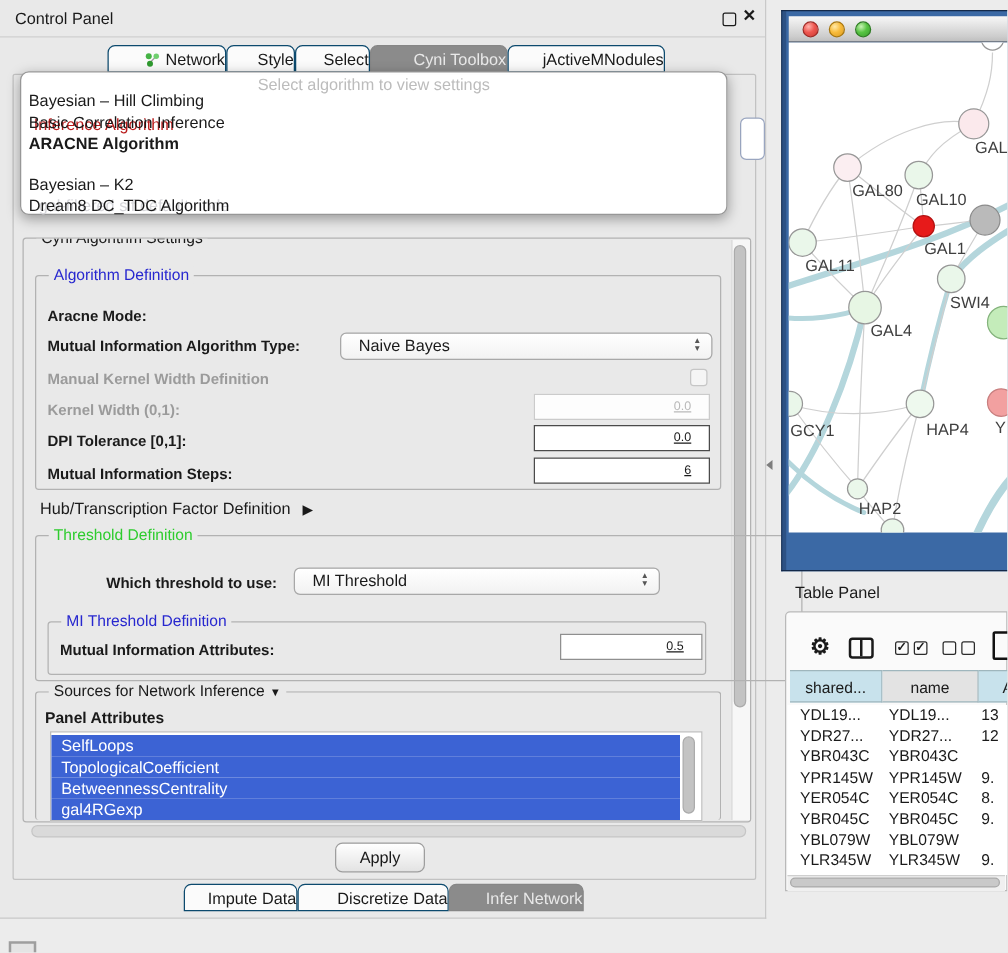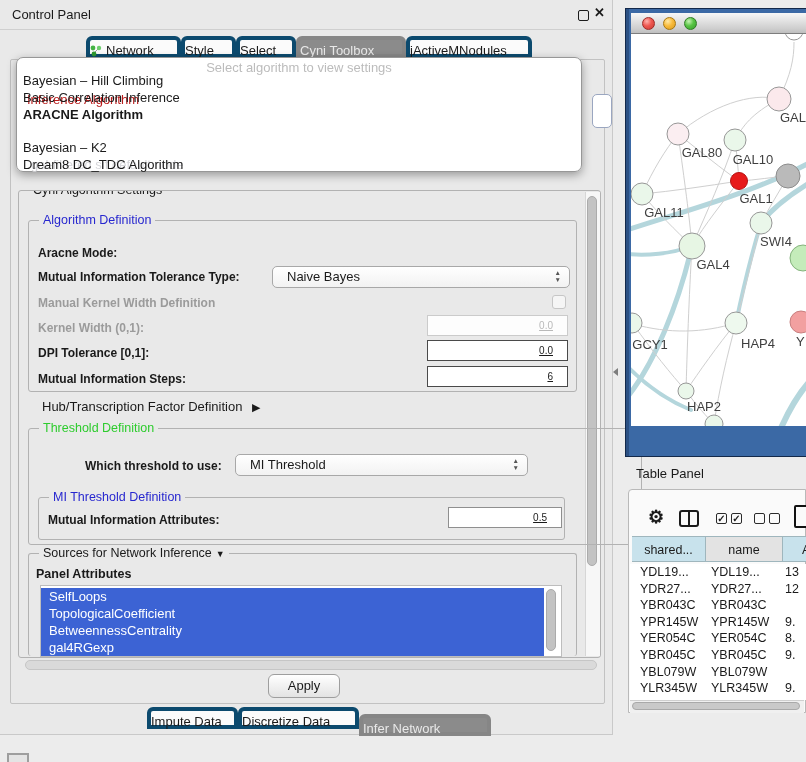--- a/index.html
+++ b/index.html
@@ -6,22 +6,22 @@
   #screen{position:relative;width:806px;height:762px;overflow:hidden;background:#ececec;
           font-family:"Liberation Sans",sans-serif;color:#1a1a1a;}
   .abs{position:absolute;}
   
   #cpanel{left:0;top:0;width:612px;height:734px;background:#e9e9e9;
           border-right:1px solid #c9c9c9;border-bottom:1px solid #c9c9c9;}
   .cp-title{left:12px;top:7px;font-size:13px;}
   .titlebar-sep{left:0;top:29px;width:612px;height:1px;background:#cfcfcf;}
   .float-btn{left:578px;top:10px;width:9px;height:9px;border:1.5px solid #1c1c1c;border-radius:2px;}
   .close-btn{left:594px;top:5px;font-size:13px;font-weight:bold;}
-  .tab{top:36px;height:22px;line-height:22px;text-align:left;font-size:13px;
-       background:#fbfbfb;border:4px solid #0c4a6e;border-radius:6px 6px 0 0;box-sizing:border-box;}
+  .tab{top:36px;height:22px;line-height:22px;text-align:right;font-size:13px;
+       background:#fbfbfb;border:1px solid #0c4a6e;border-radius:6px 6px 0 0;box-sizing:border-box;}
   .tab.sel{background:#8b8b8b;color:#e9e9e9;border-color:#868686;}
   .content-frame{left:10px;top:59px;width:593px;height:643px;border:1px solid #c2c2c2;border-radius:2px;}
   
   .hidden-combo-frag{left:592px;top:94px;width:18px;height:32px;background:#fff;
                      border:1px solid #9aa6c0;border-radius:5px;}
   #dropdown{left:16px;top:57px;width:564px;height:113px;background:rgba(255,255,255,0.96);
             border:1px solid #979797;border-radius:7px;box-shadow:0 3px 10px rgba(0,0,0,0.35);z-index:5;}
   .dd-placeholder{left:0;top:2px;width:564px;text-align:center;font-size:13px;color:#bcbcbc;}
   .dd-item{left:6px;height:16.8px;line-height:16.8px;font-size:13px;white-space:nowrap;}
   .dd-item.bold{font-weight:bold;}
@@ -137,35 +137,35 @@
       <span class="grp-ttl">Cyni Algorithm Settings</span>
     </div>
 
     <div class="abs vscroll-track" style="left:585px;top:192px;width:14px;height:464px;"></div>
     <div class="abs vthumb" style="left:587px;top:196px;width:10px;height:370px;"></div>
 
     <div class="abs grp" style="left:28px;top:220px;width:549px;height:172px;">
       <span class="grp-ttl blue">Algorithm Definition</span>
     </div>
     <div class="abs lbl" style="left:38px;top:246px;">Aracne Mode:</div>
-    <div class="abs lbl" style="left:38px;top:270px;">Mutual Information Tolerance Type:</div>
+    <div class="abs lbl" style="left:38px;top:270px;">Mutual Information Algorithm Type:</div>
     <div class="abs combo" style="left:272px;top:266px;width:298px;height:22px;">
       <span>Naive Bayes</span>
       <span class="spin"><span>▲</span><br><span>▼</span></span>
     </div>
     <div class="abs lbl dis" style="left:38px;top:296px;">Manual Kernel Width Definition</div>
     <div class="abs chk" style="left:552px;top:295px;"></div>
     <div class="abs lbl dis" style="left:38px;top:321px;">Kernel Width (0,1):</div>
     <div class="abs field dis" style="left:427px;top:315px;width:141px;height:21px;">0.0</div>
     <div class="abs lbl" style="left:38px;top:346px;">DPI Tolerance [0,1]:</div>
     <div class="abs field" style="left:427px;top:340px;width:141px;height:21px;">0.0</div>
     <div class="abs lbl" style="left:38px;top:372px;">Mutual Information Steps:</div>
     <div class="abs field" style="left:427px;top:366px;width:141px;height:21px;">6</div>
 
-    <div class="abs" style="left:42px;top:399px;font-size:13px;">
+    <div class="abs" style="left:32px;top:399px;font-size:13px;">
       <span>Hub/Transcription Factor Definition</span>
       <span class="tri-right">▶</span>
     </div>
 
     <div class="abs grp" style="left:28px;top:428px;width:614px;height:117px;">
       <span class="grp-ttl green">Threshold Definition</span>
     </div>
     <div class="abs lbl" style="left:85px;top:459px;">Which threshold to use:</div>
     <div class="abs combo" style="left:235px;top:454px;width:293px;height:22px;">
       <span>MI Threshold</span>
@@ -190,21 +190,21 @@
     </div>
 
     <div class="abs htrack"></div>
 
     <div class="abs" id="apply">Apply</div>
 
     <div class="abs tab" style="left:147px;top:707px;width:91px;">
       <span>Impute Data</span></div>
     <div class="abs tab" style="left:238px;top:707px;width:121px;">
       <span>Discretize Data</span></div>
-    <div class="abs tab sel" style="left:359px;top:707px;width:132px;margin-top:7px;">
+    <div class="abs tab sel" style="left:359px;top:707px;width:108px;">
       <span>Infer Network</span></div>
   </div>
 
   <div class="abs grip"></div>
   <div class="abs divider-arrow"></div>
 
   <div class="abs" id="netwin">
     <div class="abs mac-titlebar">
       <div class="abs light red" style="left:11px;"></div>
       <div class="abs light yellow" style="left:32px;"></div>

